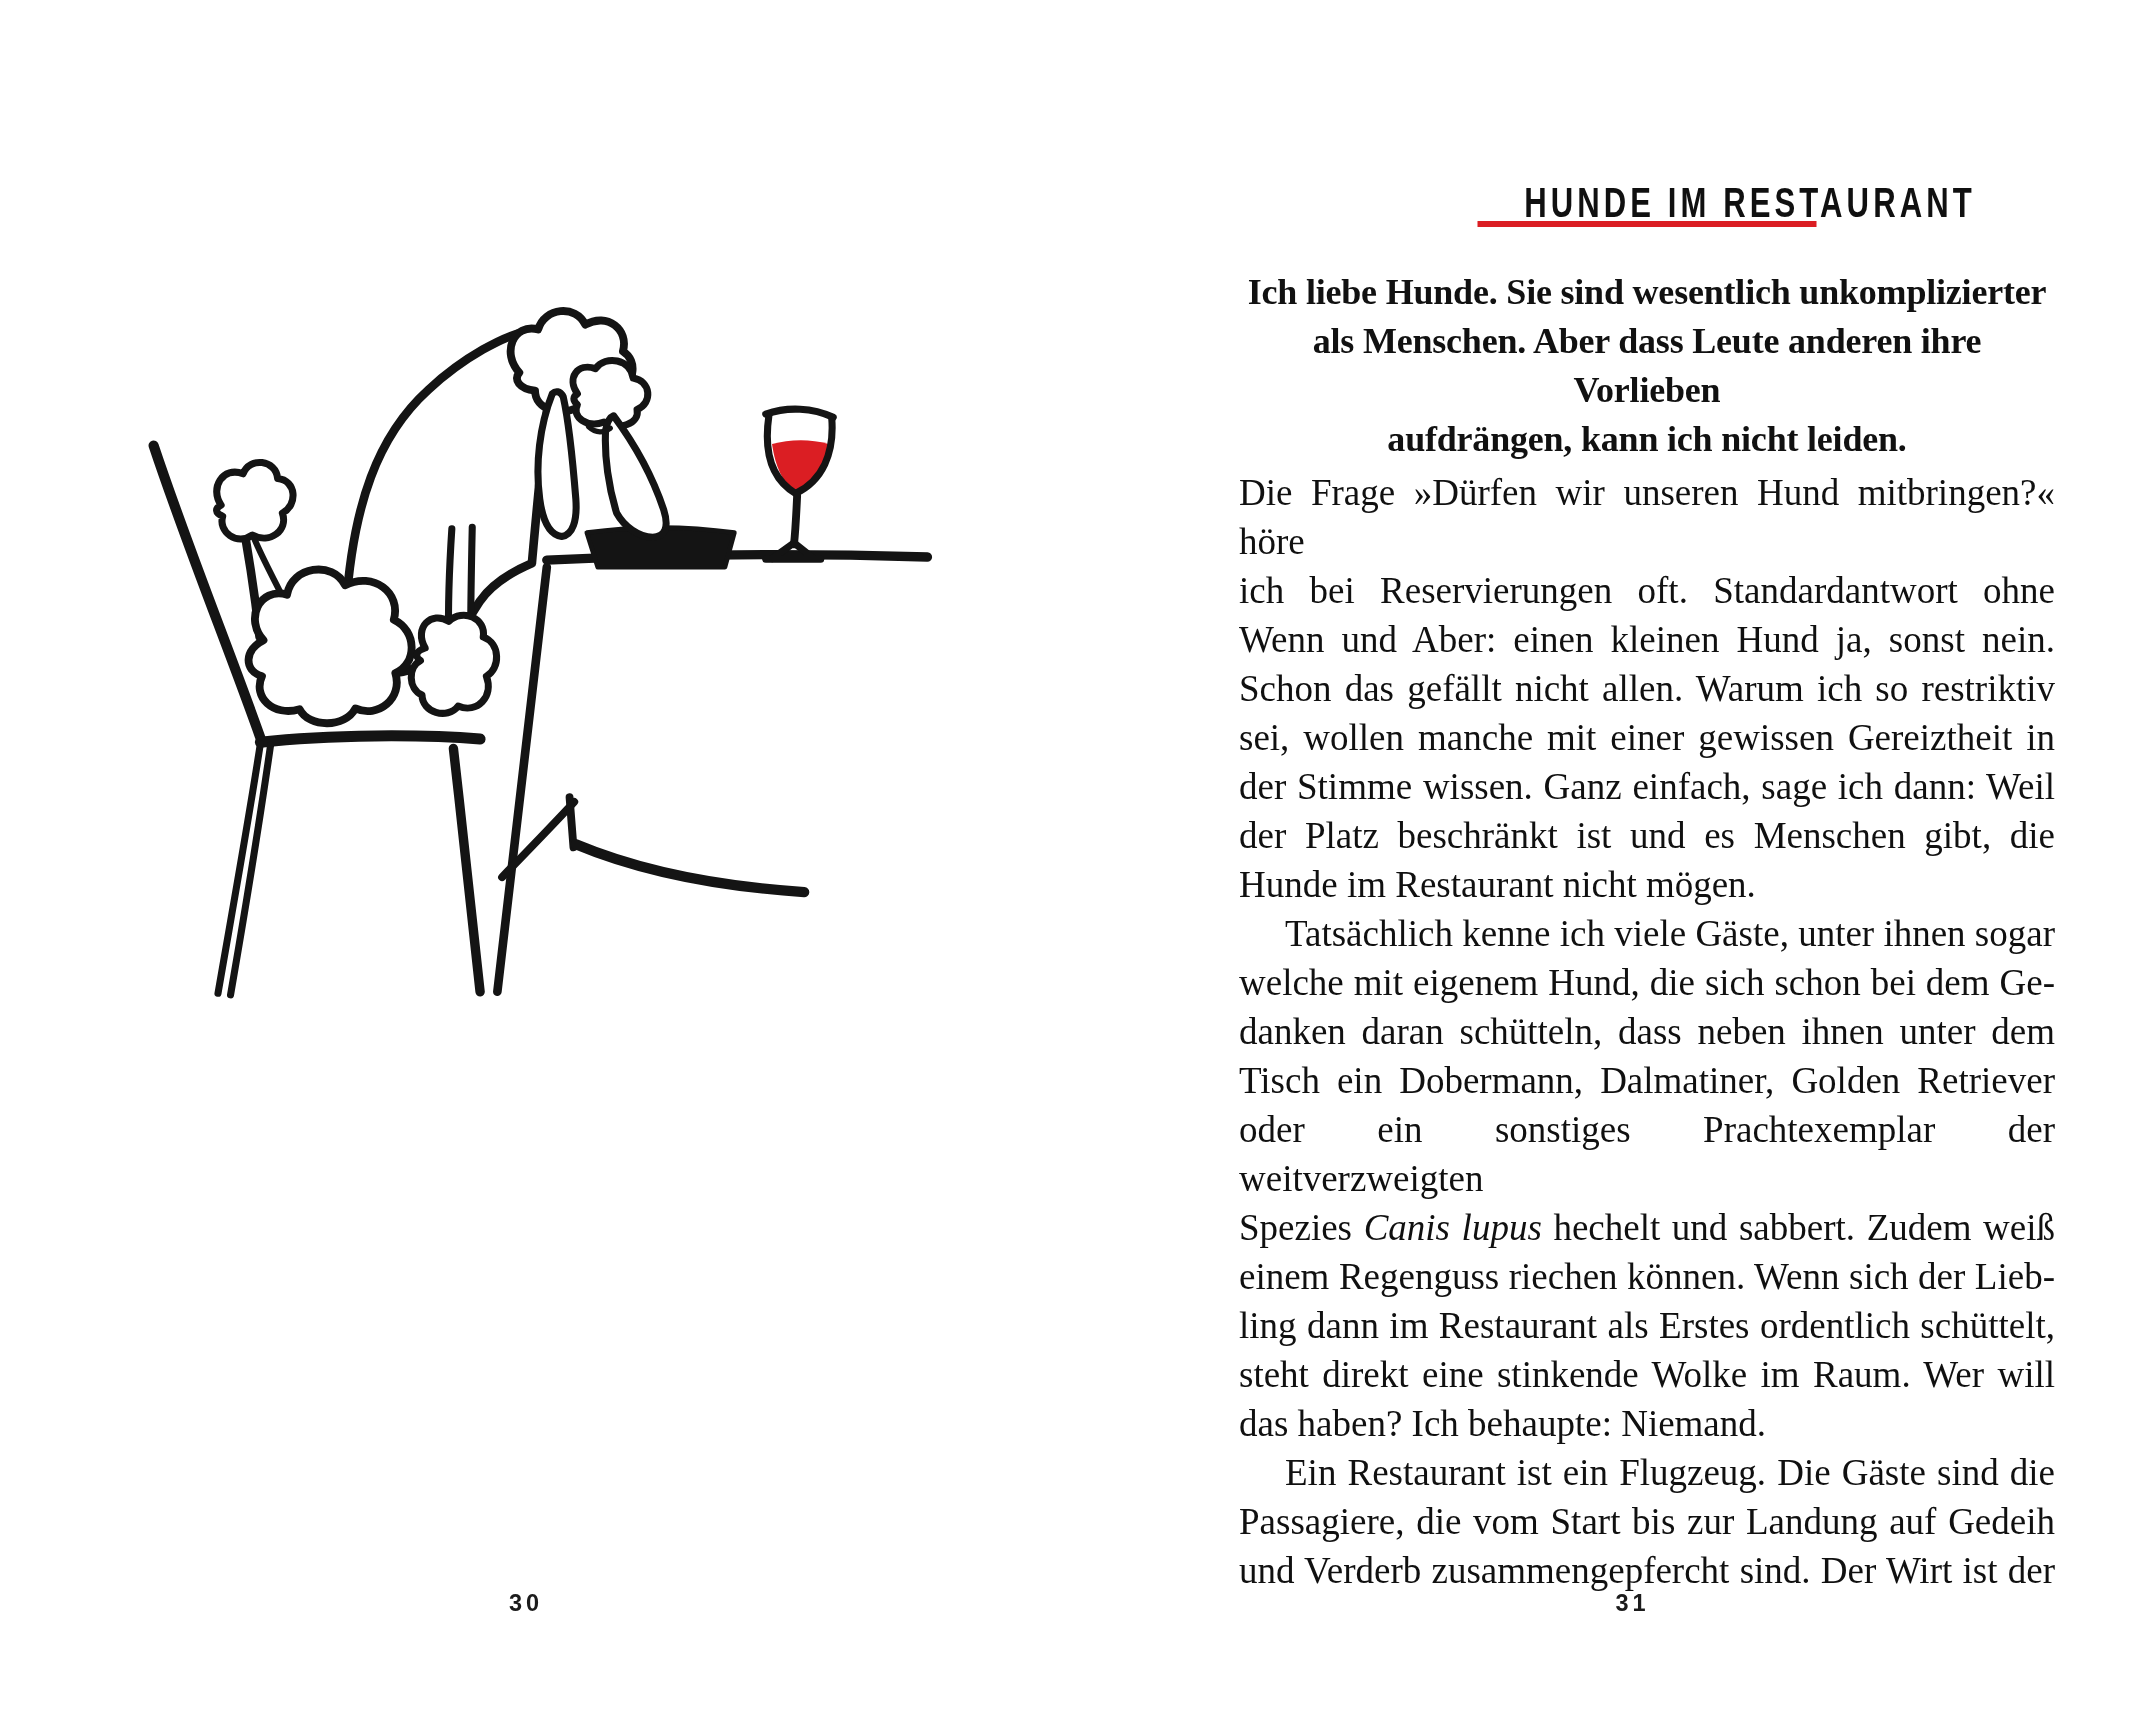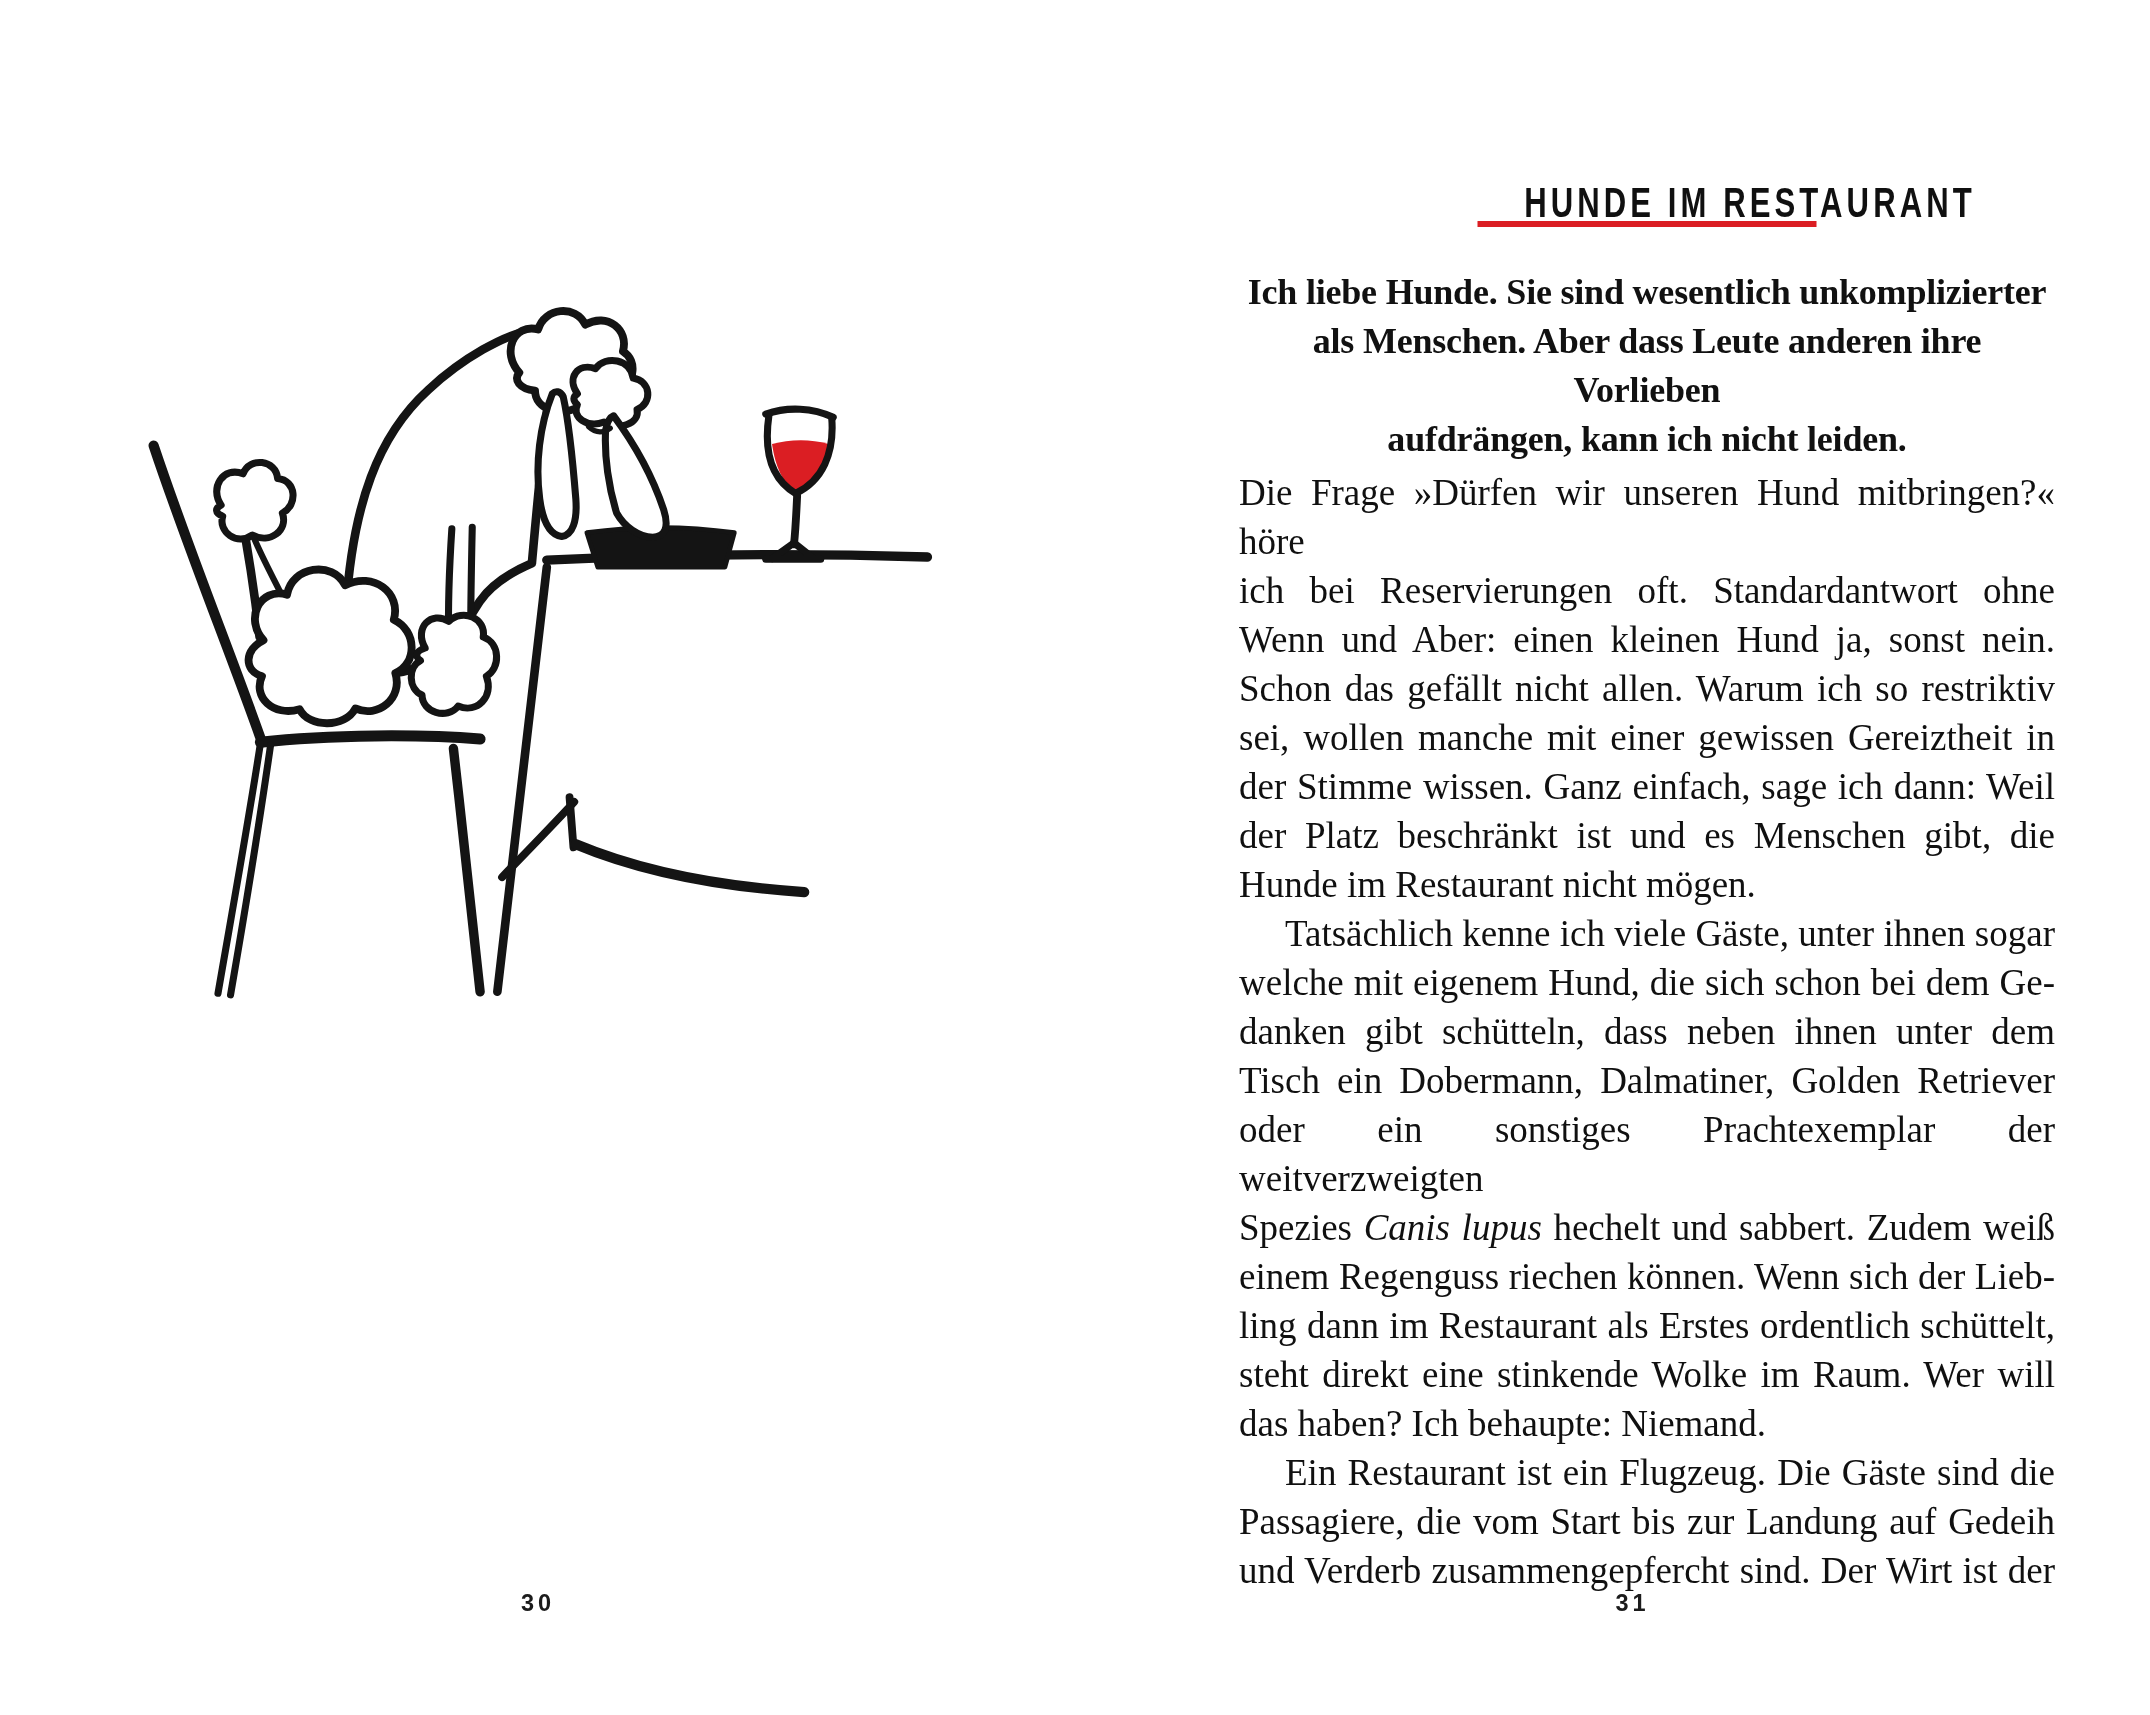--- a/index.html
+++ b/index.html
@@ -2,21 +2,21 @@
 <html style="font-size:12.6px"><head>
 <meta charset="utf-8">
 <style>
   html,body{margin:0;padding:0;background:#ffffff;}
   .canvas{position:relative;width:2151px;height:1715px;background:#ffffff;overflow:hidden;
           font-family:"Liberation Serif", serif;color:#121212;}
   
   .illustration{position:absolute;left:94px;top:298px;width:926px;height:722px;}
   .pagenum{position:absolute;top:1590px;font-family:"Liberation Sans", sans-serif;
            font-weight:700;font-size:23.5px;letter-spacing:3.9px;color:#1b1b1b;text-align:center;}
-  .pagenum-left{left:0;width:1052px;padding-left:12px;}
+  .pagenum-left{left:0;width:1052px;}
   .pagenum-right{left:1075px;width:1115px;}
   
   .column{position:absolute;left:1239px;top:0;width:816px;height:1715px;}
   .chapter-title{position:absolute;top:182px;left:0;right:0;text-align:right;white-space:nowrap;}
   .chapter-title span{display:inline-block;transform:scaleX(0.74);transform-origin:50% 50%;
            font-family:"Liberation Sans", sans-serif;font-weight:700;font-size:42px;
            letter-spacing:5.5px;line-height:42px;color:#101010;}
   .rule{position:absolute;top:221px;left:50%;transform:translateX(-50%);width:339px;height:5.5px;}
   .intro{position:absolute;top:268px;left:0;right:0;text-align:center;
          font-weight:700;font-size:36px;line-height:49px;letter-spacing:-0.2px;color:#111;}
@@ -120,21 +120,21 @@
           <div class="line"><span>Wenn und Aber: einen kleinen Hund ja, sonst nein.</span></div>
           <div class="line"><span>Schon das gefällt nicht allen. Warum ich so restriktiv</span></div>
           <div class="line"><span>sei, wollen manche mit einer gewissen Gereiztheit in</span></div>
           <div class="line"><span>der Stimme wissen. Ganz einfach, sage ich dann: Weil</span></div>
           <div class="line"><span>der Platz beschränkt ist und es Menschen gibt, die</span></div>
           <div class="line last"><span>Hunde im Restaurant nicht mögen.</span></div>
         </div>
         <div>
           <div class="line indent"><span>Tatsächlich kenne ich viele Gäste, unter ihnen sogar</span></div>
           <div class="line"><span>welche mit eigenem Hund, die sich schon bei dem Ge-</span></div>
-          <div class="line"><span>danken gibt schütteln, dass neben ihnen unter dem</span></div>
+          <div class="line"><span>danken daran schütteln, dass neben ihnen unter dem</span></div>
           <div class="line"><span>Tisch ein Dobermann, Dalmatiner, Golden Retriever</span></div>
           <div class="line"><span>oder ein sonstiges Prachtexemplar der weitverzweigten</span></div>
           <div class="line"><span>Spezies </span><em>Canis lupus</em><span> hechelt und sabbert. Zudem weiß</span></div>
           <div class="line"><span>einem Regenguss riechen können. Wenn sich der Lieb-</span></div>
           <div class="line"><span>ling dann im Restaurant als Erstes ordentlich schüttelt,</span></div>
           <div class="line"><span>steht direkt eine stinkende Wolke im Raum. Wer will</span></div>
           <div class="line last"><span>das haben? Ich behaupte: Niemand.</span></div>
         </div>
         <div>
           <div class="line indent"><span>Ein Restaurant ist ein Flugzeug. Die Gäste sind die</span></div>

